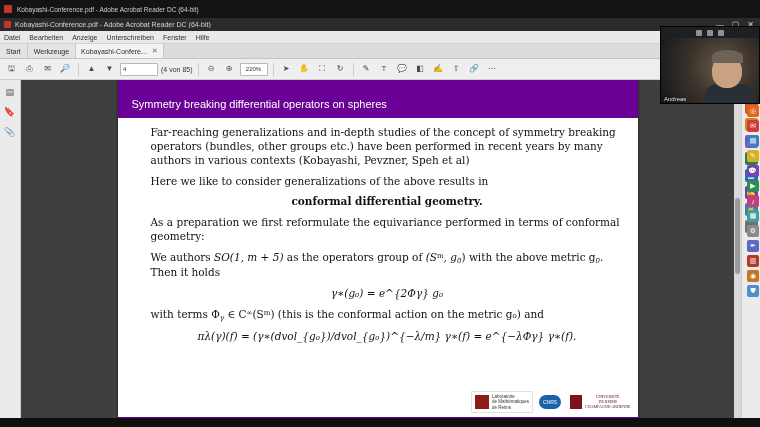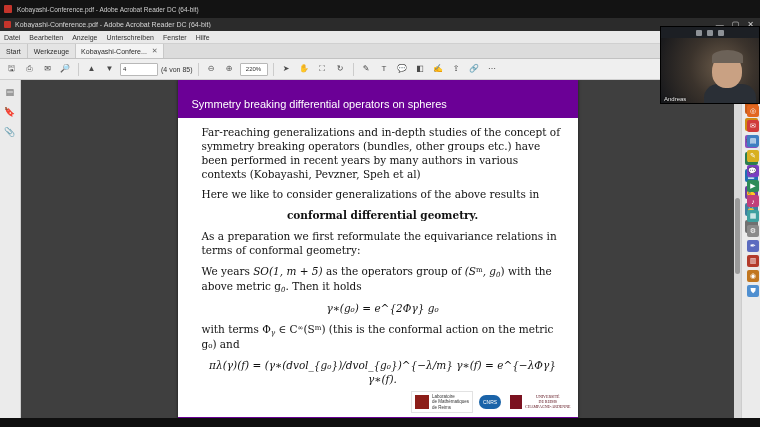--- a/index.html
+++ b/index.html
@@ -204,46 +204,47 @@
   
   .doc-viewport {
     flex: 1;
     background: #3f3f3f;
     position: relative;
     display: flex;
     justify-content: center;
     overflow: hidden;
   }
   .slide {
-    width: 400px;
+    width: 520px;
     background: #ffffff;
     margin-top: 0;
     box-shadow: 0 0 3px rgba(0,0,0,0.6);
     display: flex;
     flex-direction: column;
     position: relative;
   }
   .slide-header {
     background: #6b0096;
     color: #ffffff;
     font-size: 11px;
     padding: 9px 14px 8px 14px;
     height: 38px;
     box-sizing: border-box;
     display: flex;
     align-items: flex-end;
   }
   .slide-body {
     flex: 1;
-    padding: 8px 14px 0 24px;
+    padding: 8px 14px 0 1px;
     font-family: "DejaVu Serif", serif;
     font-size: 10.5px;
     line-height: 1.32;
     color: #111;
     position: relative;
+    margin-left: 32px;
   }
   .slide-body p { margin: 0 0 7px 0; }
   .bold-center {
     text-align: center;
     font-weight: bold;
     margin: -4px 0 7px 0;
   }
   .eq {
     text-align: center;
     margin: 6px 0 9px 0;
@@ -559,23 +560,23 @@
 
       <div class="doc-viewport">
 
         <div class="slide">
           <div class="slide-header">Symmetry breaking differential operators on spheres</div>
 
           <div class="slide-body">
             <p>Far-reaching generalizations and in-depth studies of the concept of symmetry breaking operators (bundles, other groups etc.) have been performed in recent years by many authors in various contexts (Kobayashi, Pevzner, Speh et al)</p>
             <p>Here we like to consider generalizations of the above results in</p>
             <p class="bold-center">conformal differential geometry.</p>
-            <p>As a preparation we first reformulate the equivariance relations in terms of conformal geometry:</p>
+            <p>As a preparation we first reformulate the equivariance performed in terms of conformal geometry:</p>
             <p>
-              <span>We years </span><span class="mi">SO(1, m + 5)</span><span> as the operators group of </span><span class="mi">(S</span><sup class="s">m</sup><span class="mi">, g</span><sub class="s">0</sub><span>) with the above metric g</span><sub class="s">0</sub><span>. Then it holds</span>
+              <span>We authors </span><span class="mi">SO(1, m + 5)</span><span> as the operators group of </span><span class="mi">(S</span><sup class="s">m</sup><span class="mi">, g</span><sub class="s">0</sub><span>) with the above metric g</span><sub class="s">0</sub><span>. Then it holds</span>
             </p>
             <p class="eq">γ∗(g₀) = e^{2Φγ} g₀</p>
             <p>
               <span>with terms Φ</span><sub class="s">γ</sub><span> ∈ C</span><sup class="s">∞</sup><span>(S</span><sup class="s">m</sup><span>) (this is the conformal action on the metric g₀) and</span>
             </p>
             <p class="eq">πλ(γ)(f) = (γ∗(dvol_{g₀})/dvol_{g₀})^{−λ/m} γ∗(f) = e^{−λΦγ} γ∗(f).</p>
 
             <div class="logos">
               <div class="logo-lab">
                 <span class="mark"></span>

